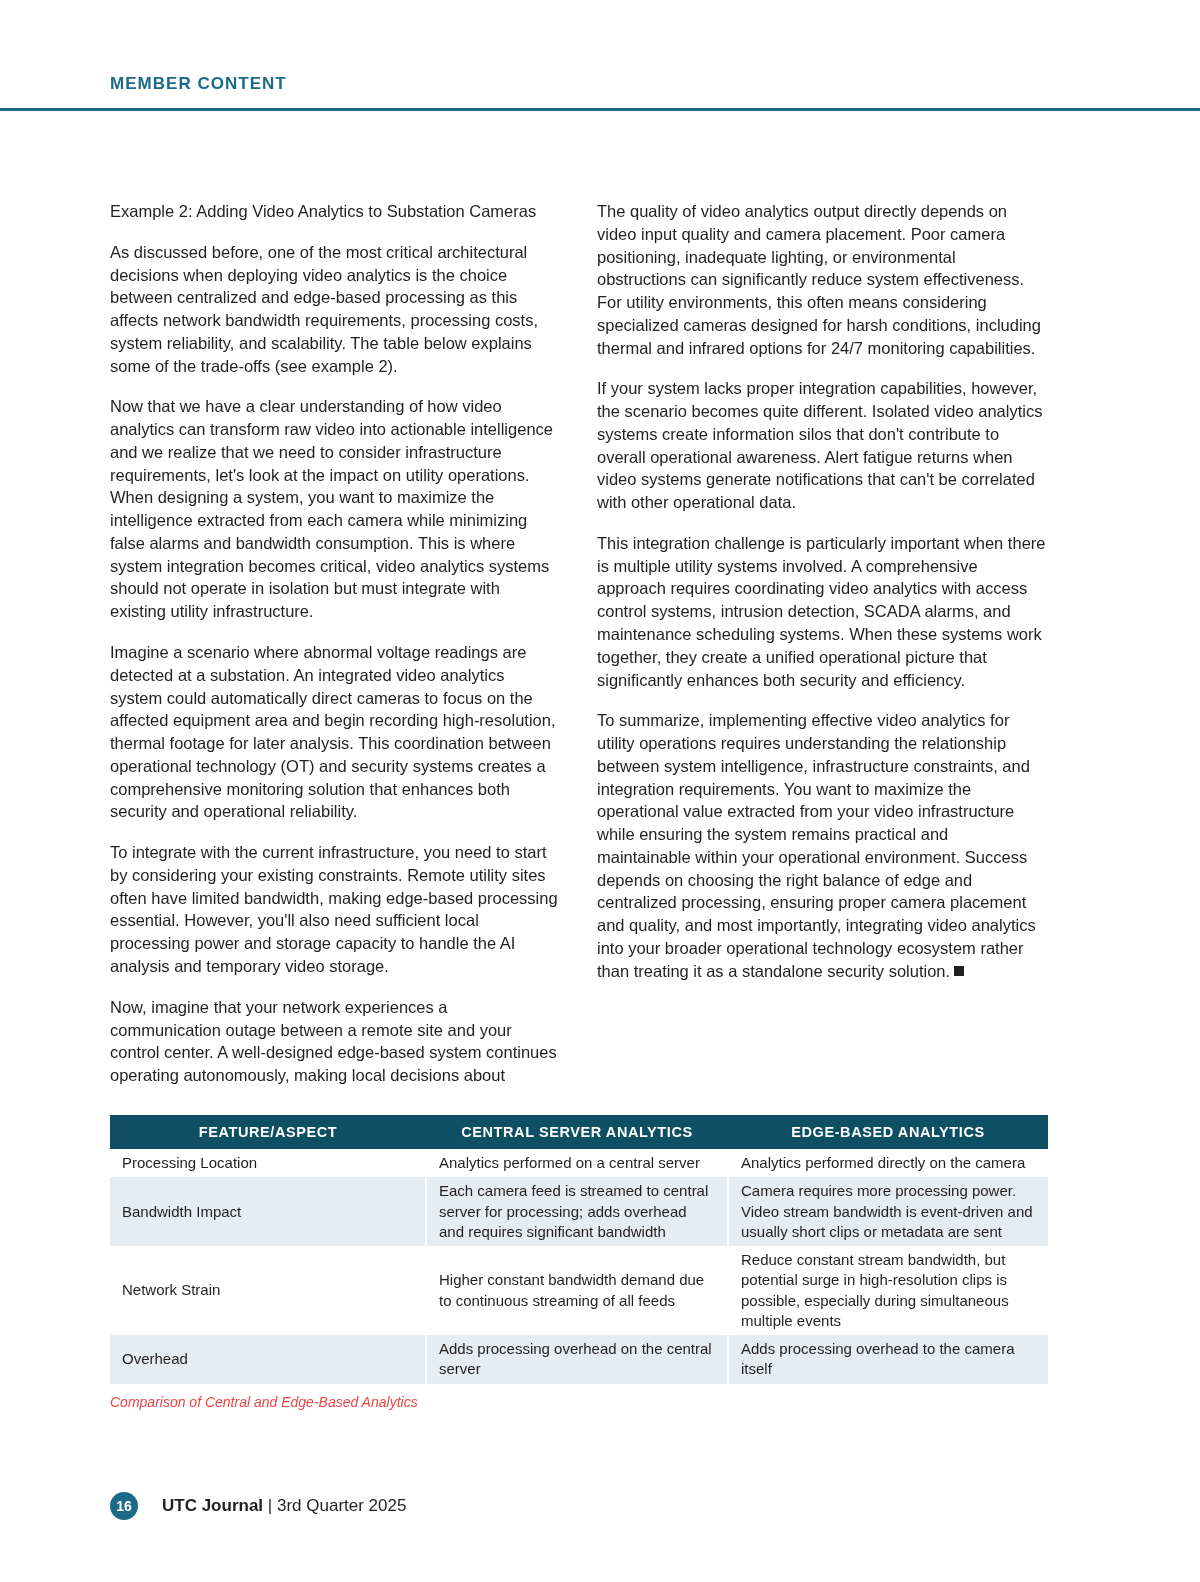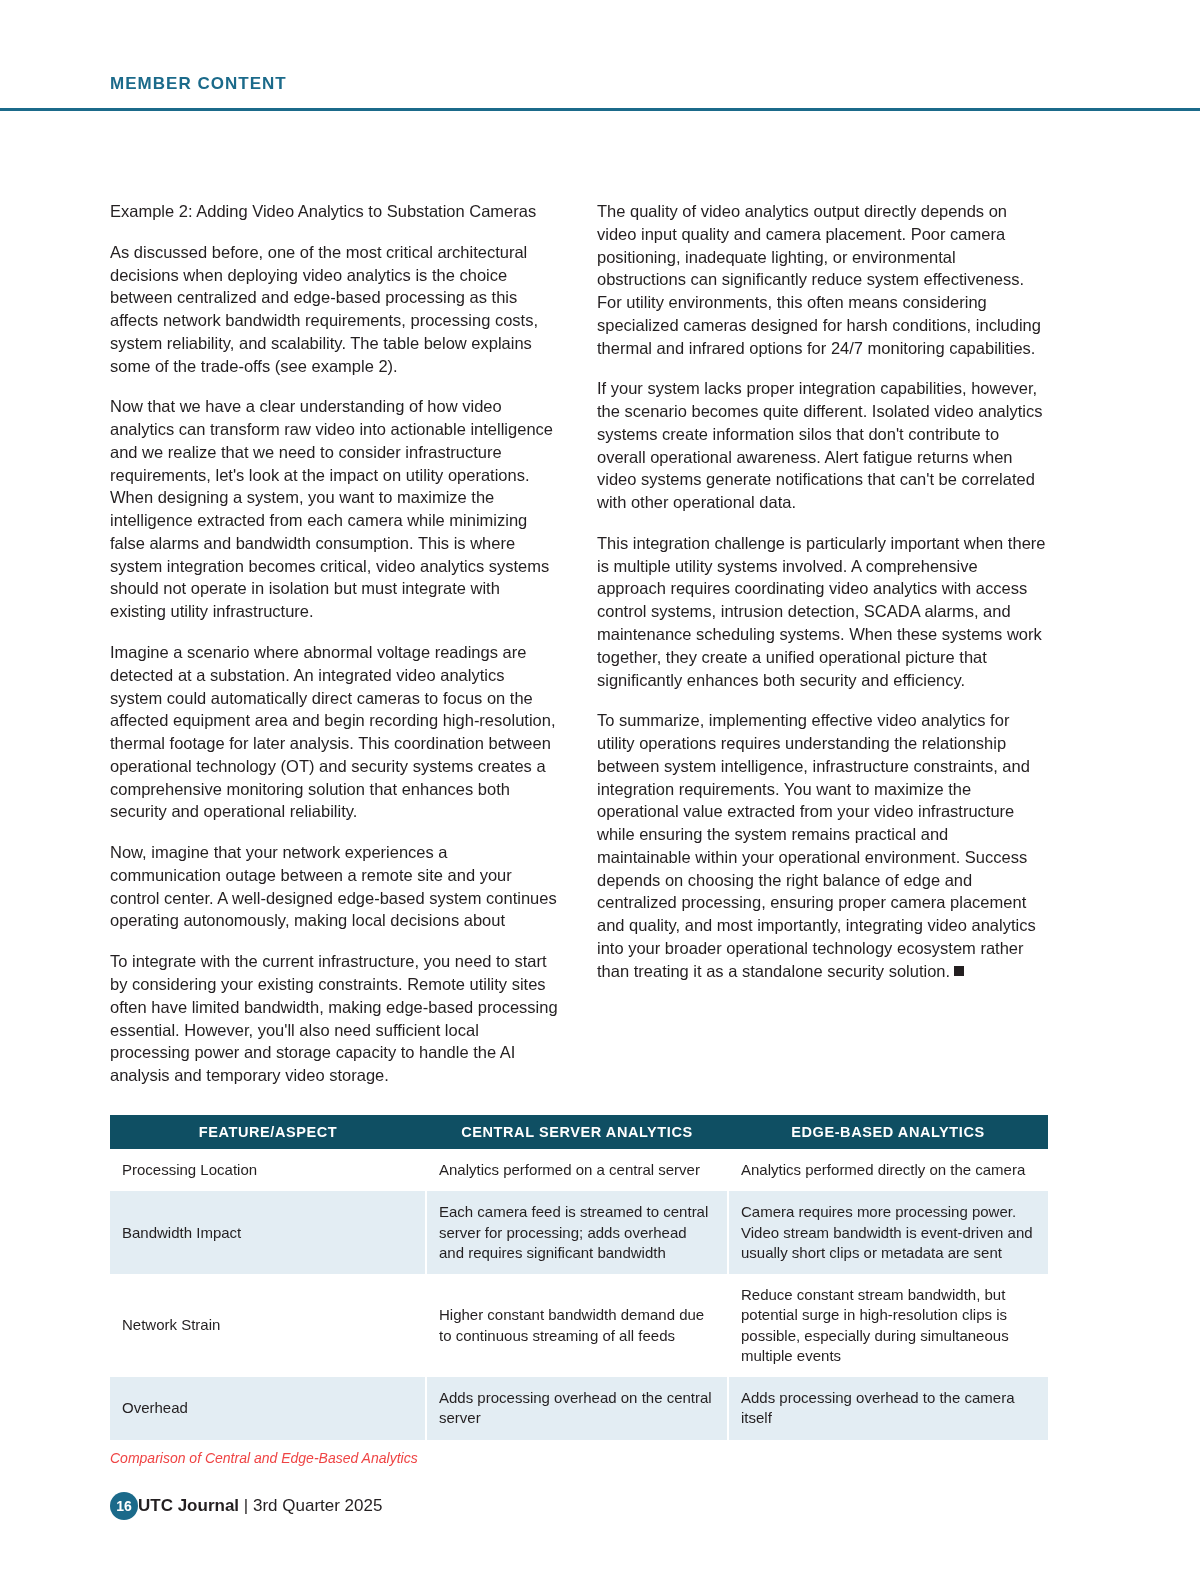--- a/index.html
+++ b/index.html
@@ -88,21 +88,21 @@
     font-weight: bold;
     letter-spacing: 0.04em;
     padding: 9px 6px;
     text-align: center;
     border: none;
   }
   table.cmp td {
     font-size: 15px;
     line-height: 1.35;
     color: #231f20;
-    padding: 11px 12px;
+    padding: 4px 12px;
     vertical-align: middle;
     border-right: 2px solid #ffffff;
   }
   table.cmp td:last-child {
     border-right: none;
   }
   table.cmp tr.r-light td { background: #ffffff; }
   table.cmp tr.r-tint td { background: #e3edf3; }
   table.cmp col.c1 { width: 316px; }
   table.cmp col.c2 { width: 302px; }
@@ -113,21 +113,21 @@
     font-style: italic;
     color: #ef4444;
   }
   
   .footer {
     position: absolute;
     left: 110px;
     bottom: 62px;
     display: flex;
     align-items: center;
-    gap: 0;
+    gap: 24px;
   }
   .pagenum {
     width: 28px;
     height: 28px;
     border-radius: 50%;
     background: #1b6a8a;
     color: #ffffff;
     font-size: 14px;
     font-weight: bold;
     display: flex;
@@ -148,22 +148,22 @@
   <div class="header-label">MEMBER CONTENT</div>
   <div class="header-rule"></div>
 
   <div class="columns">
 
     <div class="col">
       <p>Example 2: Adding Video Analytics to Substation Cameras</p>
       <p>As discussed before, one of the most critical architectural decisions when deploying video analytics is the choice between centralized and edge-based processing as this affects network bandwidth requirements, processing costs, system reliability, and scalability. The table below explains some of the trade-offs (see example 2).</p>
       <p>Now that we have a clear understanding of how video analytics can transform raw video into actionable intelligence and we realize that we need to consider infrastructure requirements, let's look at the impact on utility operations. When designing a system, you want to maximize the intelligence extracted from each camera while minimizing false alarms and bandwidth consumption. This is where system integration becomes critical, video analytics systems should not operate in isolation but must integrate with existing utility infrastructure.</p>
       <p>Imagine a scenario where abnormal voltage readings are detected at a substation. An integrated video analytics system could automatically direct cameras to focus on the affected equipment area and begin recording high-resolution, thermal footage for later analysis. This coordination between operational technology (OT) and security systems creates a comprehensive monitoring solution that enhances both security and operational reliability.</p>
+      <p>To integrate with the current infrastructure, you need to start by considering your existing constraints. Remote utility sites often have limited bandwidth, making edge-based processing essential. However, you'll also need sufficient local processing power and storage capacity to handle the AI analysis and temporary video storage.</p>
       <p>Now, imagine that your network experiences a communication outage between a remote site and your control center. A well-designed edge-based system continues operating autonomously, making local decisions about</p>
-      <p>To integrate with the current infrastructure, you need to start by considering your existing constraints. Remote utility sites often have limited bandwidth, making edge-based processing essential. However, you'll also need sufficient local processing power and storage capacity to handle the AI analysis and temporary video storage.</p>
     </div>
 
     <div class="col">
       <p>The quality of video analytics output directly depends on video input quality and camera placement. Poor camera positioning, inadequate lighting, or environmental obstructions can significantly reduce system effectiveness. For utility environments, this often means considering specialized cameras designed for harsh conditions, including thermal and infrared options for 24/7 monitoring capabilities.</p>
       <p>If your system lacks proper integration capabilities, however, the scenario becomes quite different. Isolated video analytics systems create information silos that don't contribute to overall operational awareness. Alert fatigue returns when video systems generate notifications that can't be correlated with other operational data.</p>
       <p>This integration challenge is particularly important when there is multiple utility systems involved. A comprehensive approach requires coordinating video analytics with access control systems, intrusion detection, SCADA alarms, and maintenance scheduling systems. When these systems work together, they create a unified operational picture that significantly enhances both security and efficiency.</p>
       <p class="tight"><span>To summarize, implementing effective video analytics for utility operations requires understanding the relationship between system intelligence, infrastructure constraints, and integration requirements. You want to maximize the operational value extracted from your video infrastructure while ensuring the system remains practical and maintainable within your operational environment. Success depends on choosing the right balance of edge and centralized processing, ensuring proper camera placement and quality, and most importantly, integrating video analytics into your broader operational technology ecosystem rather than treating it as a standalone security solution.</span><span class="endmark"></span></p>
     </div>
 
   </div>

